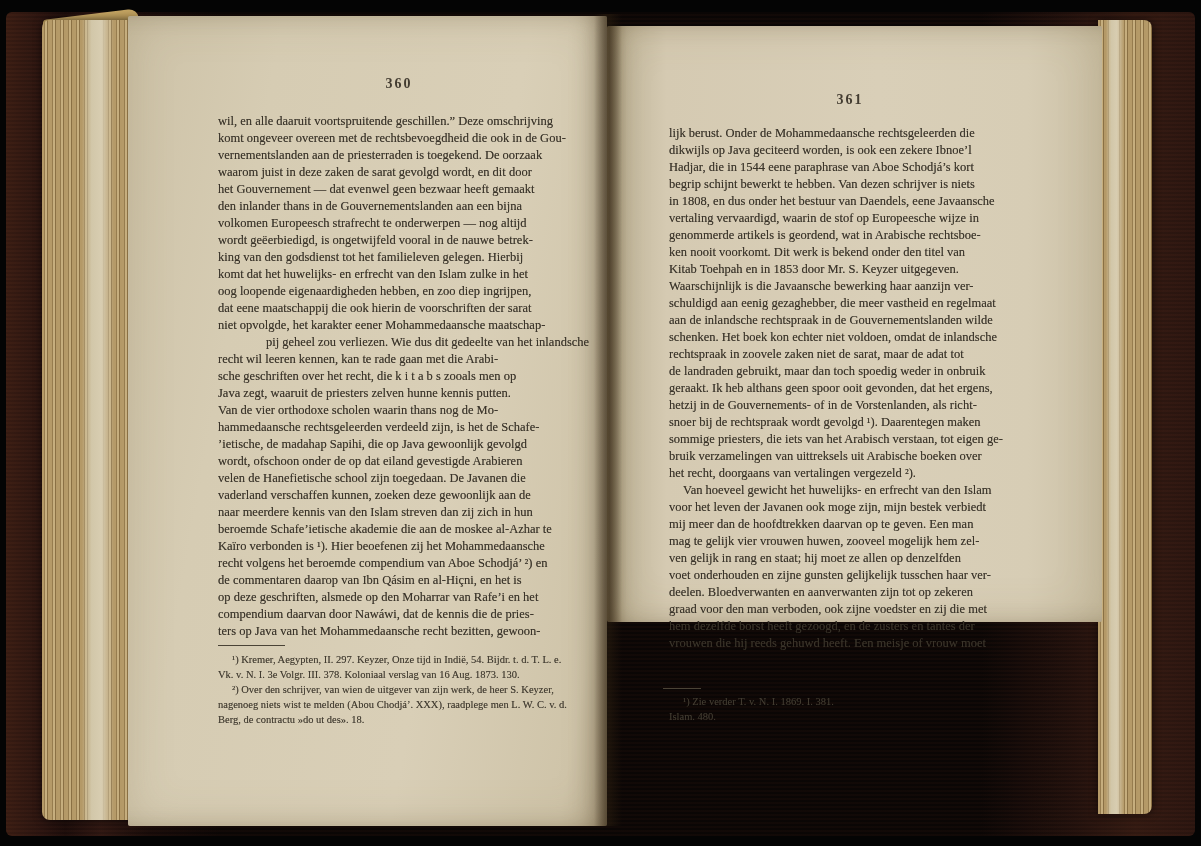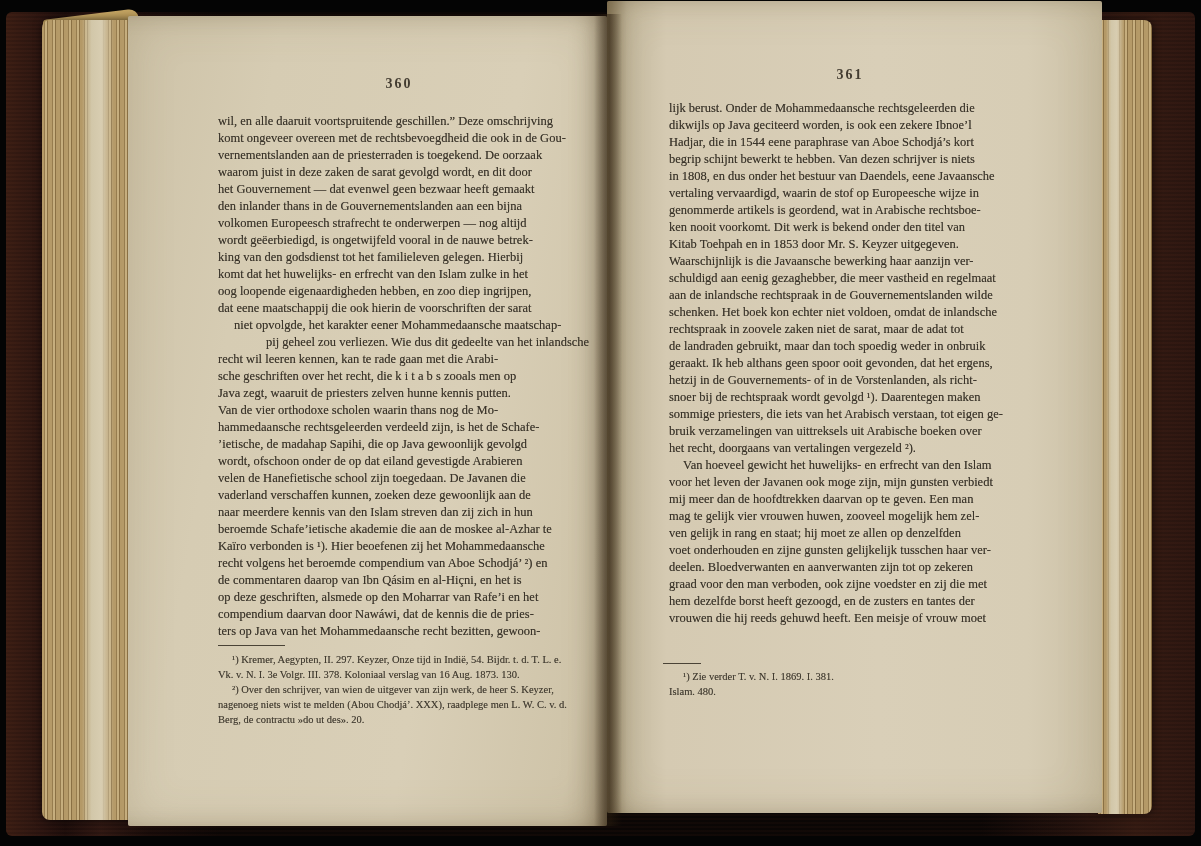--- a/index.html
+++ b/index.html
@@ -20,21 +20,21 @@
   .edges .band{position:absolute;top:0;bottom:0;background:linear-gradient(90deg,rgba(214,203,174,0) 0%,#d2c7a9 30%,#d8cdb1 60%,rgba(214,203,174,0) 100%);}
   .edges.left .band{left:40px;width:32px;}
   .edges.right .band{left:8px;width:18px;}
   .curl{position:absolute;left:44px;top:14px;width:96px;height:30px;background:linear-gradient(180deg,#c3a462,#8f713c);
         transform:rotate(-7deg);border-radius:4px 10px 2px 2px;}
   
   .page{position:absolute;border-radius:2px;}
   .page.left{left:128px;top:16px;width:479px;height:810px;
      background:linear-gradient(100deg,#cdc2a7 0%,#d6ccb3 25%,#d9cfb7 65%,#cfc4a9 92%,#bfb296 100%);
      box-shadow:inset -20px 0 26px -12px rgba(62,46,24,.55), inset 0 0 46px rgba(125,104,62,.22);}
-  .page.right{left:607px;top:1px;width:495px;height:812px;
+  .page.right{left:607px;top:26px;width:495px;height:596px;
      background:linear-gradient(90deg,#a39474 0%,#c4b99e 4%,#d5cab2 12%,#d9cfb8 55%,#d7cdb5 85%,#cabfa4 100%);
      box-shadow:inset 16px 0 24px -10px rgba(66,50,26,.5), inset 0 0 46px rgba(125,104,62,.2);}
   .gutter{position:absolute;left:594px;top:14px;width:28px;height:812px;
      background:linear-gradient(90deg,rgba(40,28,14,0) 0%,rgba(45,32,16,.45) 40%,rgba(40,28,14,.55) 55%,rgba(40,28,14,0) 100%);}
   
   .pagenum{position:absolute;text-align:center;font-size:14px;font-weight:600;letter-spacing:2px;color:#433c31;}
   .page.left .pagenum{left:90px;top:60px;width:362px;}
   .page.right .pagenum{left:62px;top:66px;width:362px;}
   .body{position:absolute;color:#3a342a;}
   .page.left .body{left:90px;top:97px;width:362px;}
@@ -71,21 +71,21 @@
         <div class="bl just" style="word-spacing: 0px;">vernementslanden aan de priesterraden is toegekend. De oorzaak</div>
         <div class="bl just" style="word-spacing: 0px;">waarom juist in deze zaken de sarat gevolgd wordt, en dit door</div>
         <div class="bl just" style="word-spacing: 0px;">het Gouvernement — dat evenwel geen bezwaar heeft gemaakt</div>
         <div class="bl just" style="word-spacing: 0px;">den inlander thans in de Gouvernementslanden aan een bijna</div>
         <div class="bl just" style="word-spacing: 0px;">volkomen Europeesch strafrecht te onderwerpen — nog altijd</div>
         <div class="bl just" style="word-spacing: 0px;">wordt geëerbiedigd, is ongetwijfeld vooral in de nauwe betrek-</div>
         <div class="bl just" style="word-spacing: 0px;">king van den godsdienst tot het familieleven gelegen. Hierbij</div>
         <div class="bl just" style="word-spacing: 0px;">komt dat het huwelijks- en erfrecht van den Islam zulke in het</div>
         <div class="bl just" style="word-spacing: 0px;">oog loopende eigenaardigheden hebben, en zoo diep ingrijpen,</div>
         <div class="bl just" style="word-spacing: 0px;">dat eene maatschappij die ook hierin de voorschriften der sarat</div>
-        <div class="bl just" style="word-spacing: 0px; margin-left: 16px;">niet opvolgde, het karakter eener Mohammedaansche maatschap-</div>
+        <div class="bl just" style="word-spacing: 0px;">niet opvolgde, het karakter eener Mohammedaansche maatschap-</div>
         <div class="bl just" style="word-spacing: 0px; margin-left: 48px;">pij geheel zou verliezen. Wie dus dit gedeelte van het inlandsche</div>
         <div class="bl just" style="word-spacing: 0px;">recht wil leeren kennen, kan te rade gaan met die Arabi-</div>
         <div class="bl just" style="word-spacing: 0px;">sche geschriften over het recht, die k i t a b s zooals men op</div>
         <div class="bl just" style="word-spacing: 0px;">Java zegt, waaruit de priesters zelven hunne kennis putten.</div>
         <div class="bl just" style="word-spacing: 0px;">Van de vier orthodoxe scholen waarin thans nog de Mo-</div>
         <div class="bl just" style="word-spacing: 0px;">hammedaansche rechtsgeleerden verdeeld zijn, is het de Schafe-</div>
         <div class="bl just" style="word-spacing: 0px;">’ietische, de madahap Sapihi, die op Java gewoonlijk gevolgd</div>
         <div class="bl just" style="word-spacing: 0px;">wordt, ofschoon onder de op dat eiland gevestigde Arabieren</div>
         <div class="bl just" style="word-spacing: 0px;">velen de Hanefietische school zijn toegedaan. De Javanen die</div>
         <div class="bl just" style="word-spacing: 0px;">vaderland verschaffen kunnen, zoeken deze gewoonlijk aan de</div>
@@ -97,21 +97,21 @@
         <div class="bl just" style="word-spacing: 0px;">op deze geschriften, alsmede op den Moharrar van Rafe’i en het</div>
         <div class="bl just" style="word-spacing: 0px;">compendium daarvan door Nawáwi, dat de kennis die de pries-</div>
         <div class="bl just" style="word-spacing: 0px;">ters op Java van het Mohammedaansche recht bezitten, gewoon-</div>
       </div>
     <div class="fnrule"></div>
     <div class="footnotes">
         <div class="fl just ind" style="word-spacing: 0px;">¹) Kremer, Aegypten, II. 297. Keyzer, Onze tijd in Indië, 54. Bijdr. t. d. T. L. e.</div>
         <div class="fl">Vk. v. N. I. 3e Volgr. III. 378. Koloniaal verslag van 16 Aug. 1873. 130.</div>
         <div class="fl just ind" style="word-spacing: 0px;">²) Over den schrijver, van wien de uitgever van zijn werk, de heer S. Keyzer,</div>
         <div class="fl just" style="word-spacing: 0px;">nagenoeg niets wist te melden (Abou Chodjá’. XXX), raadplege men L. W. C. v. d.</div>
-        <div class="fl">Berg, de contractu »do ut des». 20.</div>
+        <div class="fl">Berg, de contractu »do ut des». 18.</div>
       </div>
   </div>
 
   <div class="page right">
     <div class="pagenum">361</div>
     <div class="body">
         <div class="bl just" style="word-spacing: 0px;">lijk berust. Onder de Mohammedaansche rechtsgeleerden die</div>
         <div class="bl just" style="word-spacing: 0px;">dikwijls op Java geciteerd worden, is ook een zekere Ibnoe’l</div>
         <div class="bl just" style="word-spacing: 0px;">Hadjar, die in 1544 eene paraphrase van Aboe Schodjá’s kort</div>
         <div class="bl just" style="word-spacing: 0px;">begrip schijnt bewerkt te hebben. Van dezen schrijver is niets</div>
@@ -126,21 +126,21 @@
         <div class="bl just" style="word-spacing: 0px;">schenken. Het boek kon echter niet voldoen, omdat de inlandsche</div>
         <div class="bl just" style="word-spacing: 0px;">rechtspraak in zoovele zaken niet de sarat, maar de adat tot</div>
         <div class="bl just" style="word-spacing: 0px;">de landraden gebruikt, maar dan toch spoedig weder in onbruik</div>
         <div class="bl just" style="word-spacing: 0px;">geraakt. Ik heb althans geen spoor ooit gevonden, dat het ergens,</div>
         <div class="bl just" style="word-spacing: 0px;">hetzij in de Gouvernements- of in de Vorstenlanden, als richt-</div>
         <div class="bl just" style="word-spacing: 0px;">snoer bij de rechtspraak wordt gevolgd ¹). Daarentegen maken</div>
         <div class="bl just" style="word-spacing: 0px;">sommige priesters, die iets van het Arabisch verstaan, tot eigen ge-</div>
         <div class="bl just" style="word-spacing: 0px;">bruik verzamelingen van uittreksels uit Arabische boeken over</div>
         <div class="bl">het recht, doorgaans van vertalingen vergezeld ²).</div>
         <div class="bl just ind" style="word-spacing: 0px;">Van hoeveel gewicht het huwelijks- en erfrecht van den Islam</div>
-        <div class="bl just" style="word-spacing: 0px;">voor het leven der Javanen ook moge zijn, mijn gunsten verbiedt</div>
+        <div class="bl just" style="word-spacing: 0px;">voor het leven der Javanen ook moge zijn, mijn bestek verbiedt</div>
         <div class="bl just" style="word-spacing: 0px;">mij meer dan de hoofdtrekken daarvan op te geven. Een man</div>
         <div class="bl just" style="word-spacing: 0px;">mag te gelijk vier vrouwen huwen, zooveel mogelijk hem zel-</div>
         <div class="bl just" style="word-spacing: 0px;">ven gelijk in rang en staat; hij moet ze allen op denzelfden</div>
         <div class="bl just" style="word-spacing: 0px;">voet onderhouden en zijne gunsten gelijkelijk tusschen haar ver-</div>
         <div class="bl just" style="word-spacing: 0px;">deelen. Bloedverwanten en aanverwanten zijn tot op zekeren</div>
         <div class="bl just" style="word-spacing: 0px;">graad voor den man verboden, ook zijne voedster en zij die met</div>
         <div class="bl just" style="word-spacing: 0px;">hem dezelfde borst heeft gezoogd, en de zusters en tantes der</div>
         <div class="bl just" style="word-spacing: 0px;">vrouwen die hij reeds gehuwd heeft. Een meisje of vrouw moet</div>
       </div>
     <div class="fnrule"></div>

